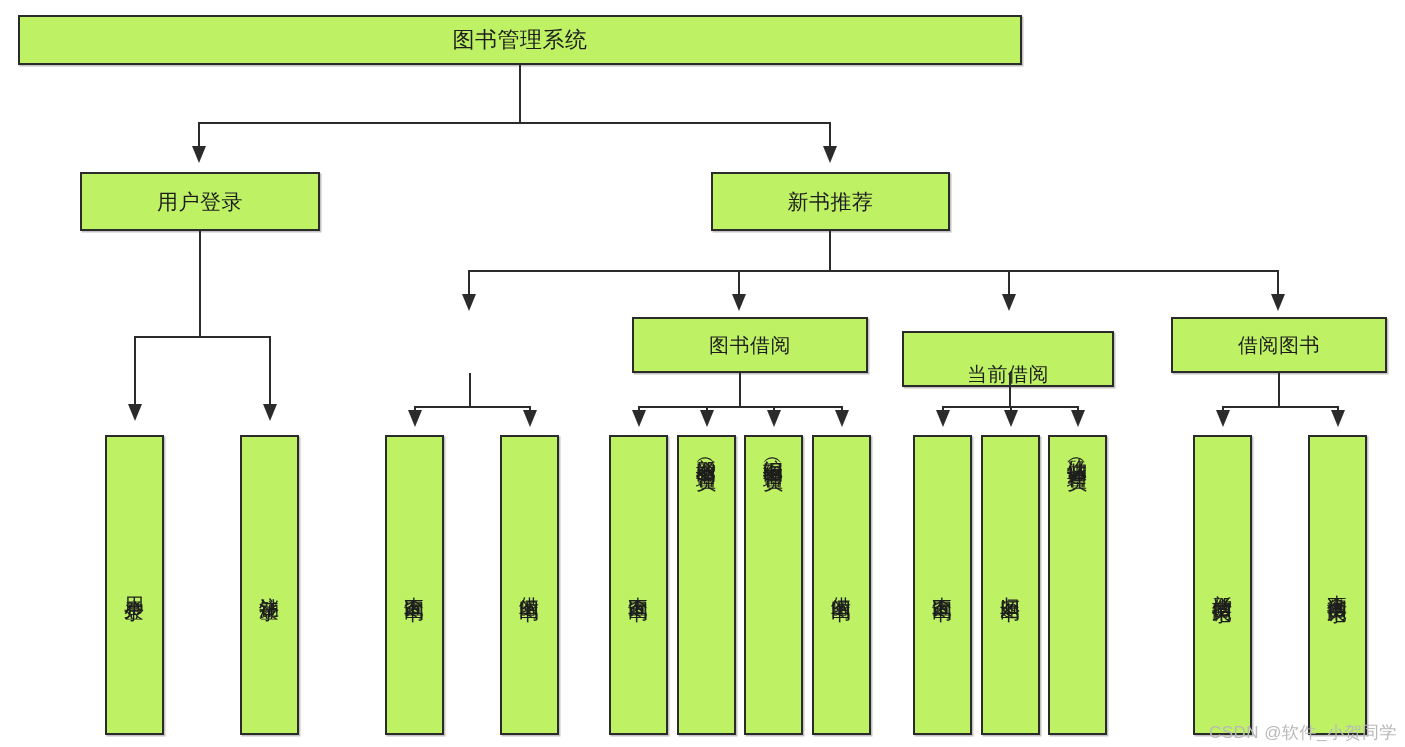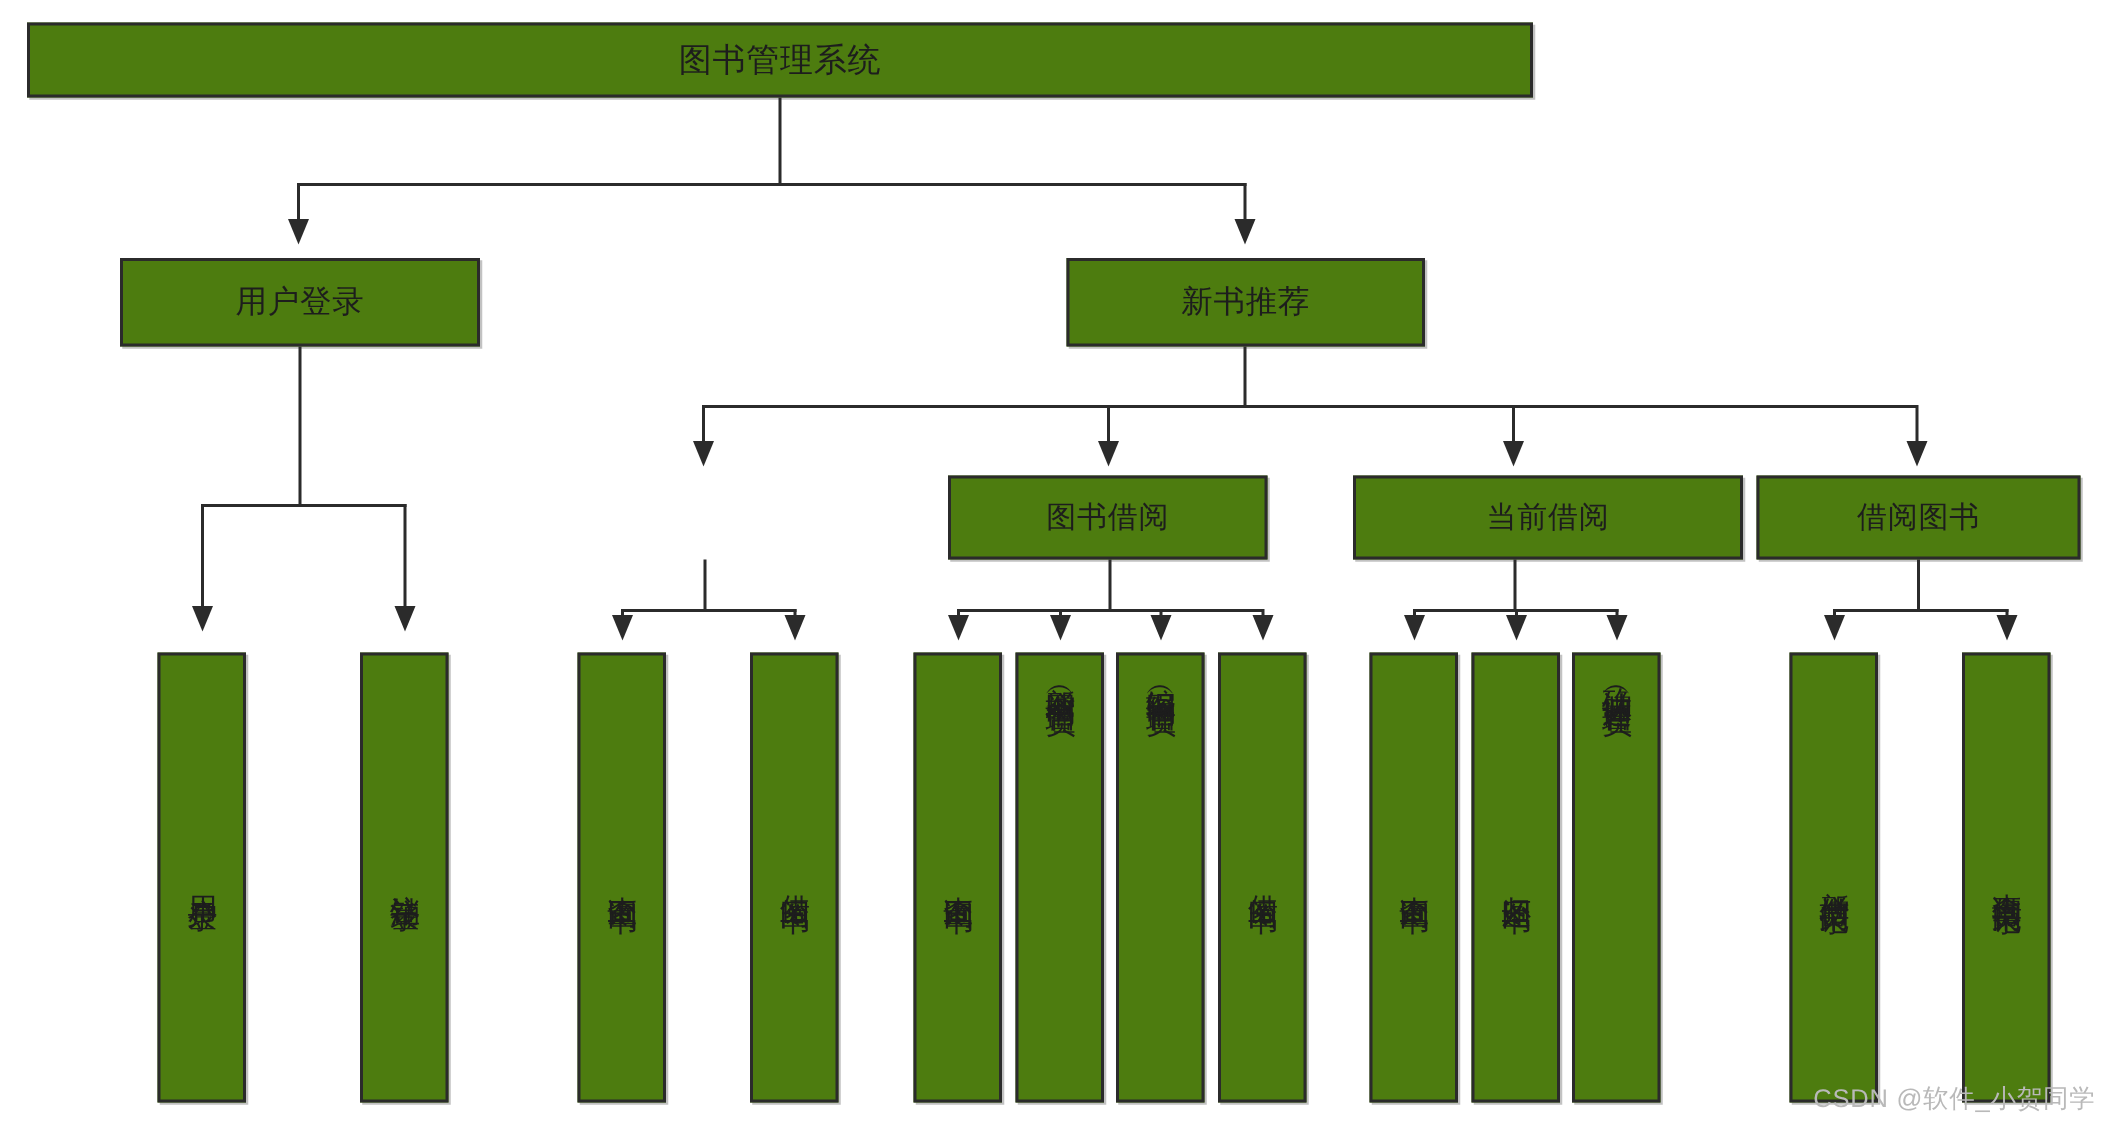--- a/index.html
+++ b/index.html
@@ -16,21 +16,21 @@
     width: 1405px;
     height: 747px;
     background: #ffffff;
     overflow: hidden;
   }
   
   .node {
     position: absolute;
     box-sizing: border-box;
     border: 2px solid #2b2b2b;
-    background: #4d7c0f;
+    background: #bef264;
     color: #1d1d1d;
     display: flex;
     align-items: center;
     justify-content: center;
     text-align: center;
     box-shadow: 1.5px 1.5px 0 rgba(120,120,120,0.45);
   }
   .node .label {
     display: block;
     line-height: 1.12;
@@ -127,24 +127,24 @@
 
   <div class="line vline" style="left:738px; top:270px; width:2px; height:26px;"></div>
   <div class="arrow" style="left:732px; top:294px;"></div>
 
   <div class="line vline" style="left:1008px; top:270px; width:2px; height:26px;"></div>
   <div class="arrow" style="left:1002px; top:294px;"></div>
 
   <div class="line vline" style="left:1277px; top:270px; width:2px; height:26px;"></div>
   <div class="arrow" style="left:1271px; top:294px;"></div>
 
-  <div class="node lvl2 horiz" style="left:632px; top:317px; width:213px; height:56px;">
+  <div class="node lvl2 horiz" style="left:632px; top:317px; width:236px; height:56px;">
     <span class="label">图书借阅</span>
   </div>
-  <div class="node lvl2 horiz" style="left:902px; top:317px; width:260px; height:56px;">
+  <div class="node lvl2 horiz" style="left:902px; top:331px; width:212px; height:56px;align-items:flex-end;">
     <span class="label">当前借阅</span>
   </div>
   <div class="node lvl2 horiz" style="left:1171px; top:317px; width:216px; height:56px;">
     <span class="label">借阅图书</span>
   </div>
 
   <div class="line vline" style="left:469px; top:373px; width:2px; height:34px;"></div>
   <div class="line hline" style="left:414px; top:406px; width:117px; height:2px;"></div>
   <div class="line vline" style="left:414px; top:406px; width:2px; height:6px;"></div>
   <div class="arrow" style="left:408px; top:410px;"></div>

